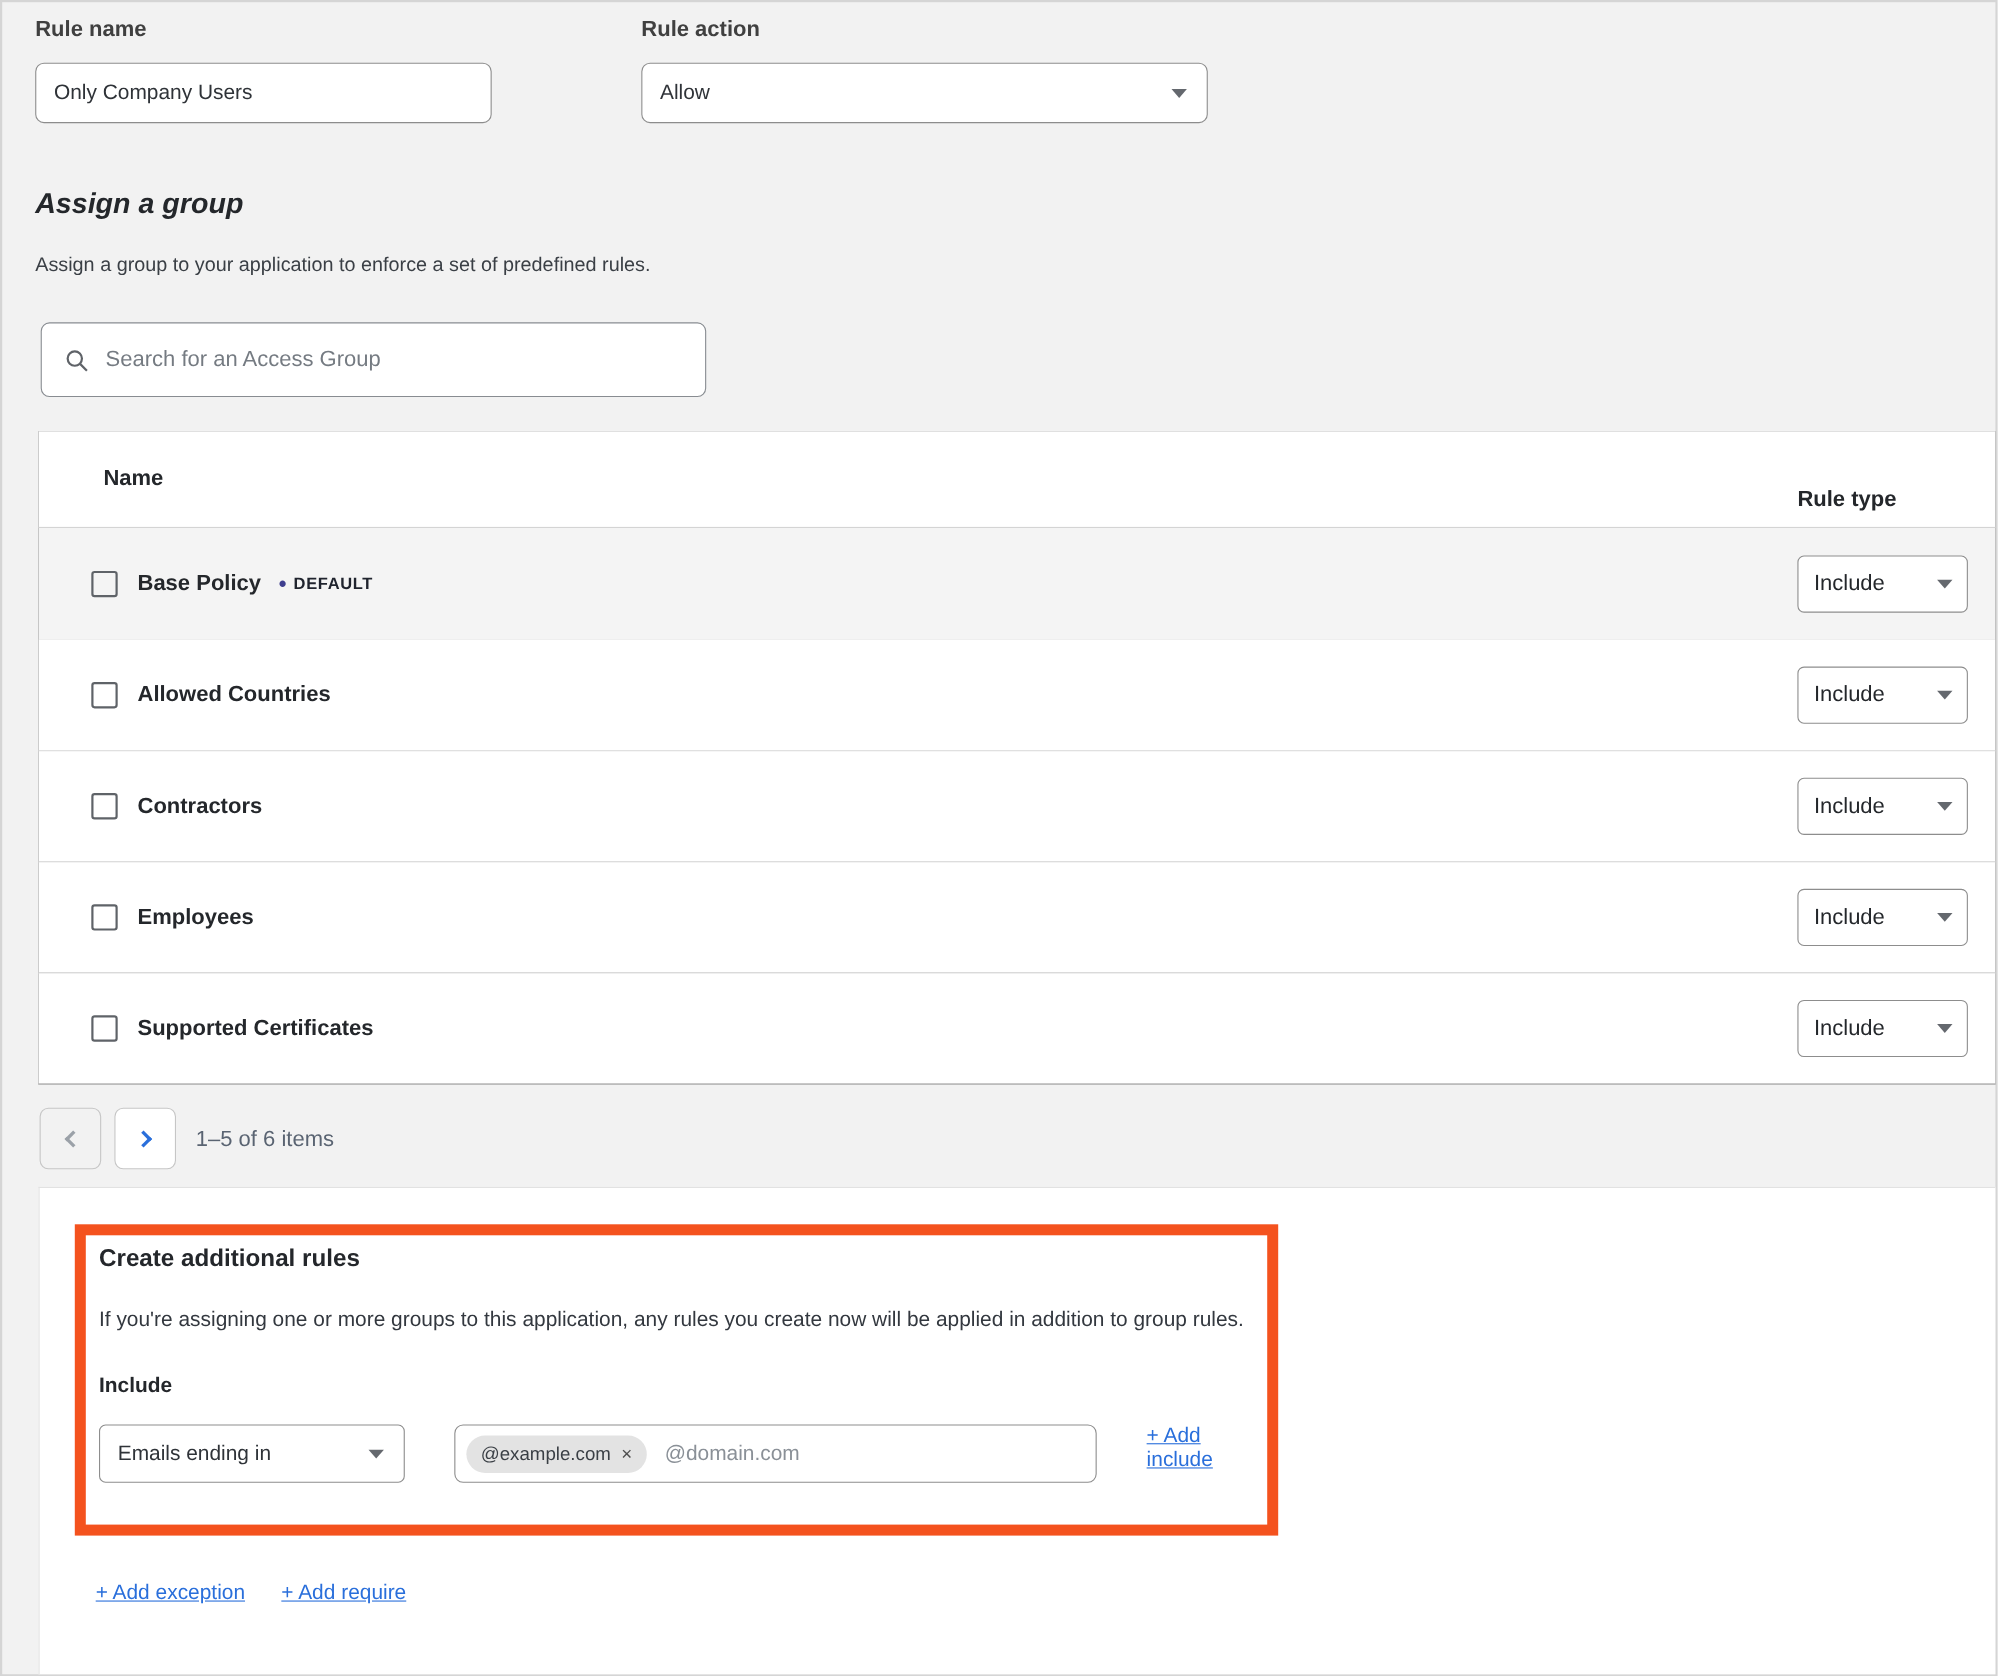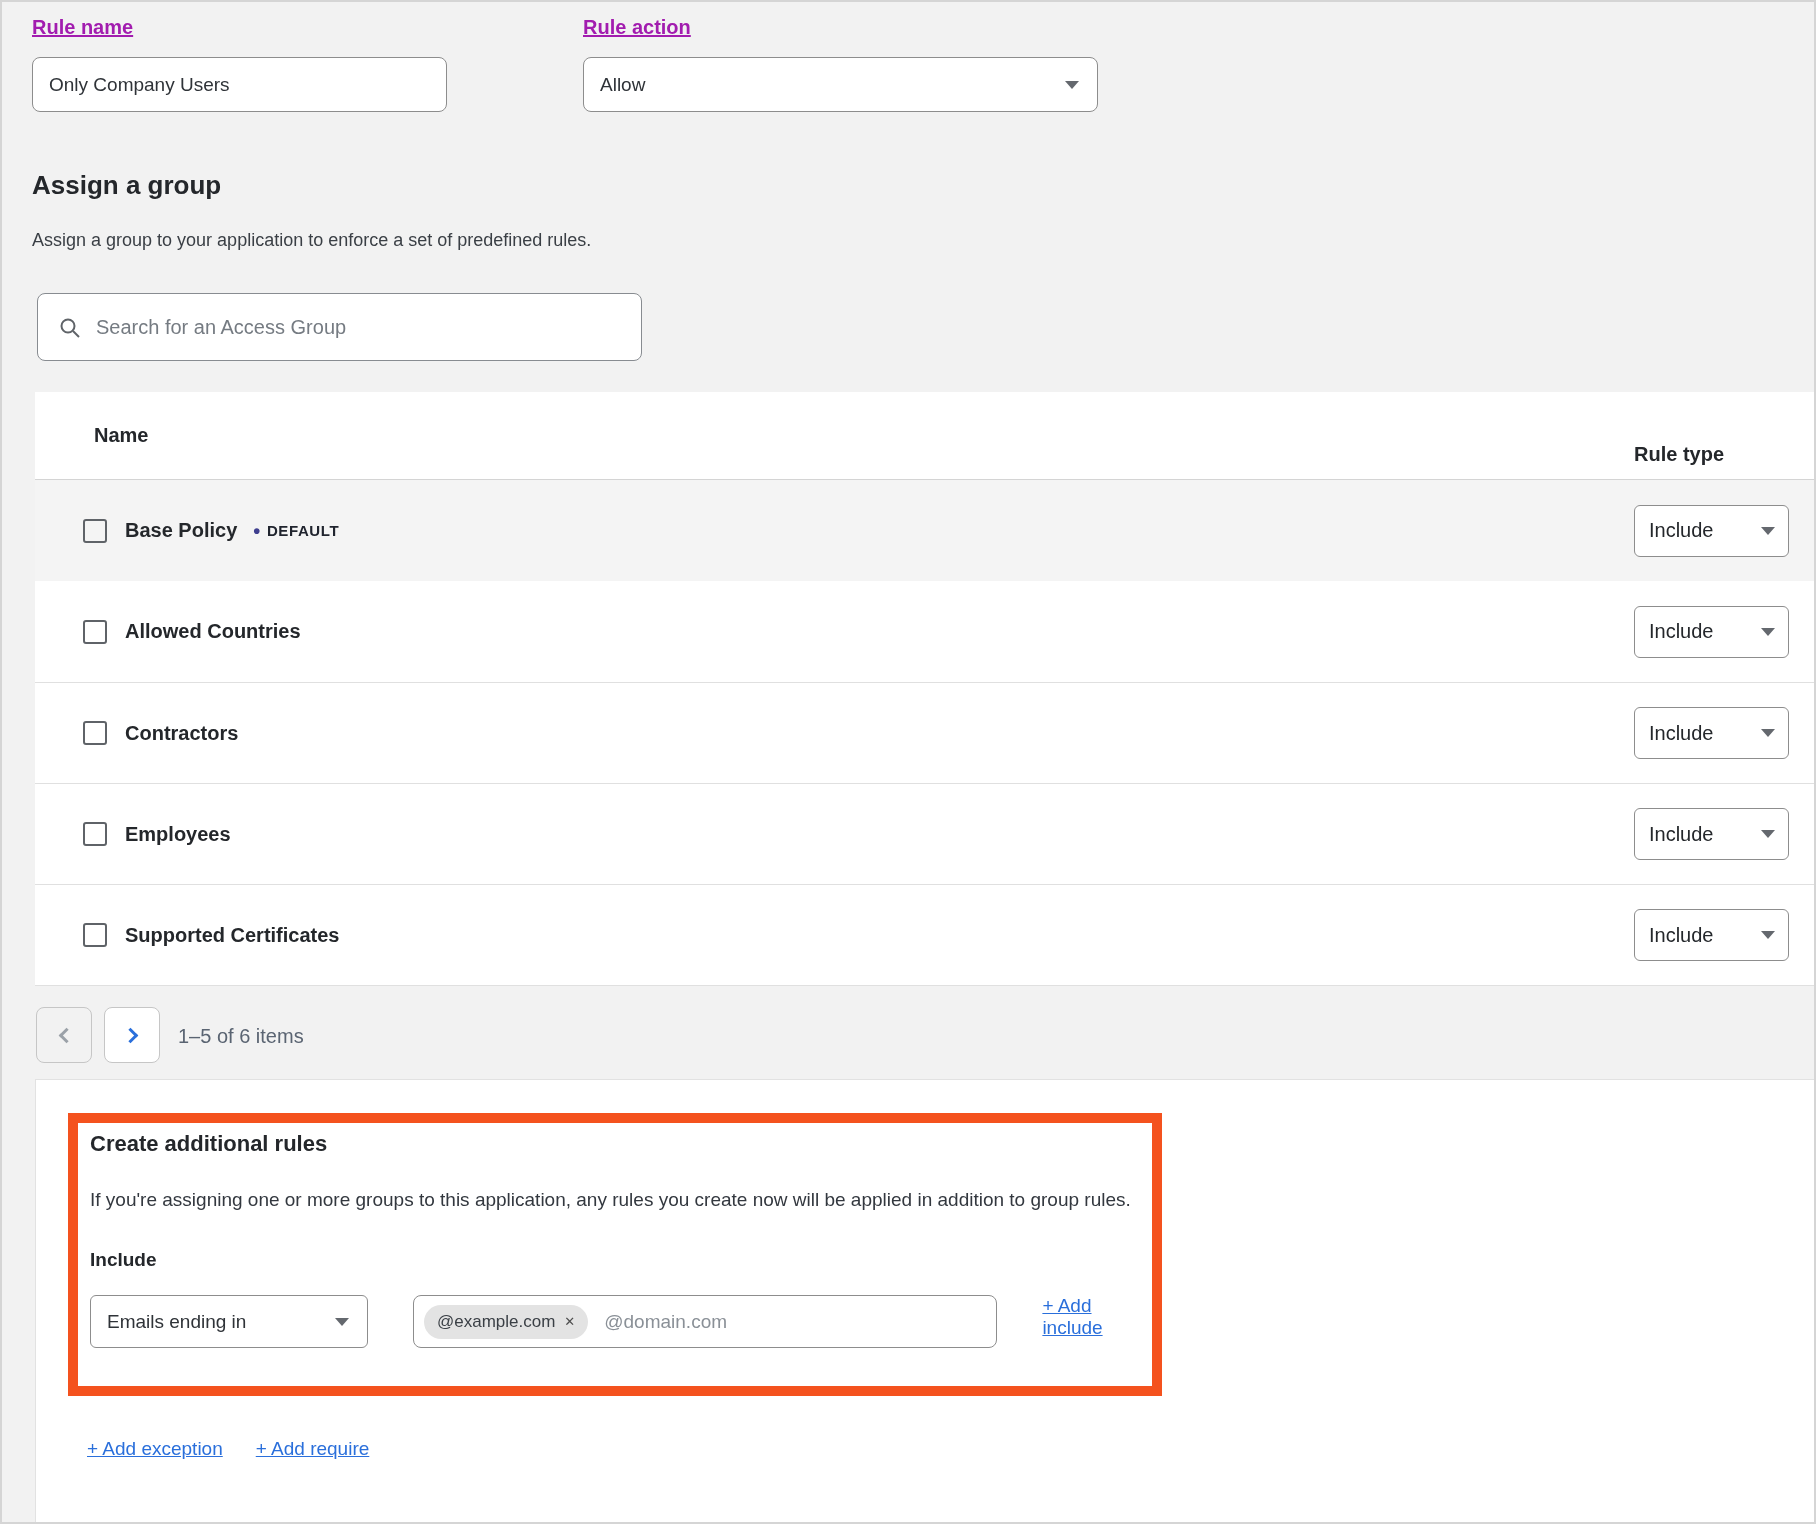--- a/index.html
+++ b/index.html
@@ -3,21 +3,21 @@
 <meta charset="utf-8">
 <style>
   * { margin:0; padding:0; box-sizing:border-box; }
   body { background:#e8e8e8; font-family:"Liberation Sans", sans-serif; }
   .screen{
     position:relative; width:1816px; height:1524px; margin:0 auto;
     background:#f2f2f2; border:2px solid #d5d5d5; overflow:hidden;
     color:#24272b;
   }
   .abs{ position:absolute; }
-  .lbl{ font-size:20px; font-weight:bold; color:#a21caf;text-decoration:underline; }
+  .lbl{ font-size:20px; font-weight:bold; color:#404040; }
   .input, .select{
     background:#fff; border:1px solid #8d8d8d; border-radius:8px;
     height:55px; display:flex; align-items:center; font-size:19px; color:#2f3338;
   }
   input.native{
     width:100%; height:100%; border:none; outline:none; background:transparent;
     font-family:"Liberation Sans", sans-serif; font-size:19px; color:#2f3338;
     border-radius:8px; padding:0 16px;
   }
   input.native::placeholder{ color:#7e858c; }
@@ -95,21 +95,21 @@
   <div class="abs input" style="left:30px; top:55px; width:415px;">
     <input class="native" type="text" value="Only Company Users" style="">
   </div>
 
   <div class="abs lbl" style="left:581px; top:14px;">Rule action</div>
   <div class="abs select" style="left:581px; top:55px; width:515px;">
     <span>Allow</span>
     <span class="caret"></span>
   </div>
 
-  <div class="abs h2" style="left:30px; top:168px;">Assign a group</div>
+  <div class="abs h2" style="left:30px; top:168px;font-style:italic;">Assign a group</div>
   <div class="abs desc" style="left:30px; top:228px;">Assign a group to your application to enforce a set of predefined rules.</div>
 
   <div class="abs search" style="left:35px; top:291px; width:605px;">
     <svg width="24" height="24" viewBox="0 0 24 24">
       <circle cx="10" cy="10" r="6.5" fill="none" stroke="#5f6368" stroke-width="2"></circle>
       <line x1="15" y1="15" x2="21" y2="21" stroke="#5f6368" stroke-width="2"></line>
     </svg>
     <input class="native" type="text" placeholder="Search for an Access Group" style="">
   </div>
 

